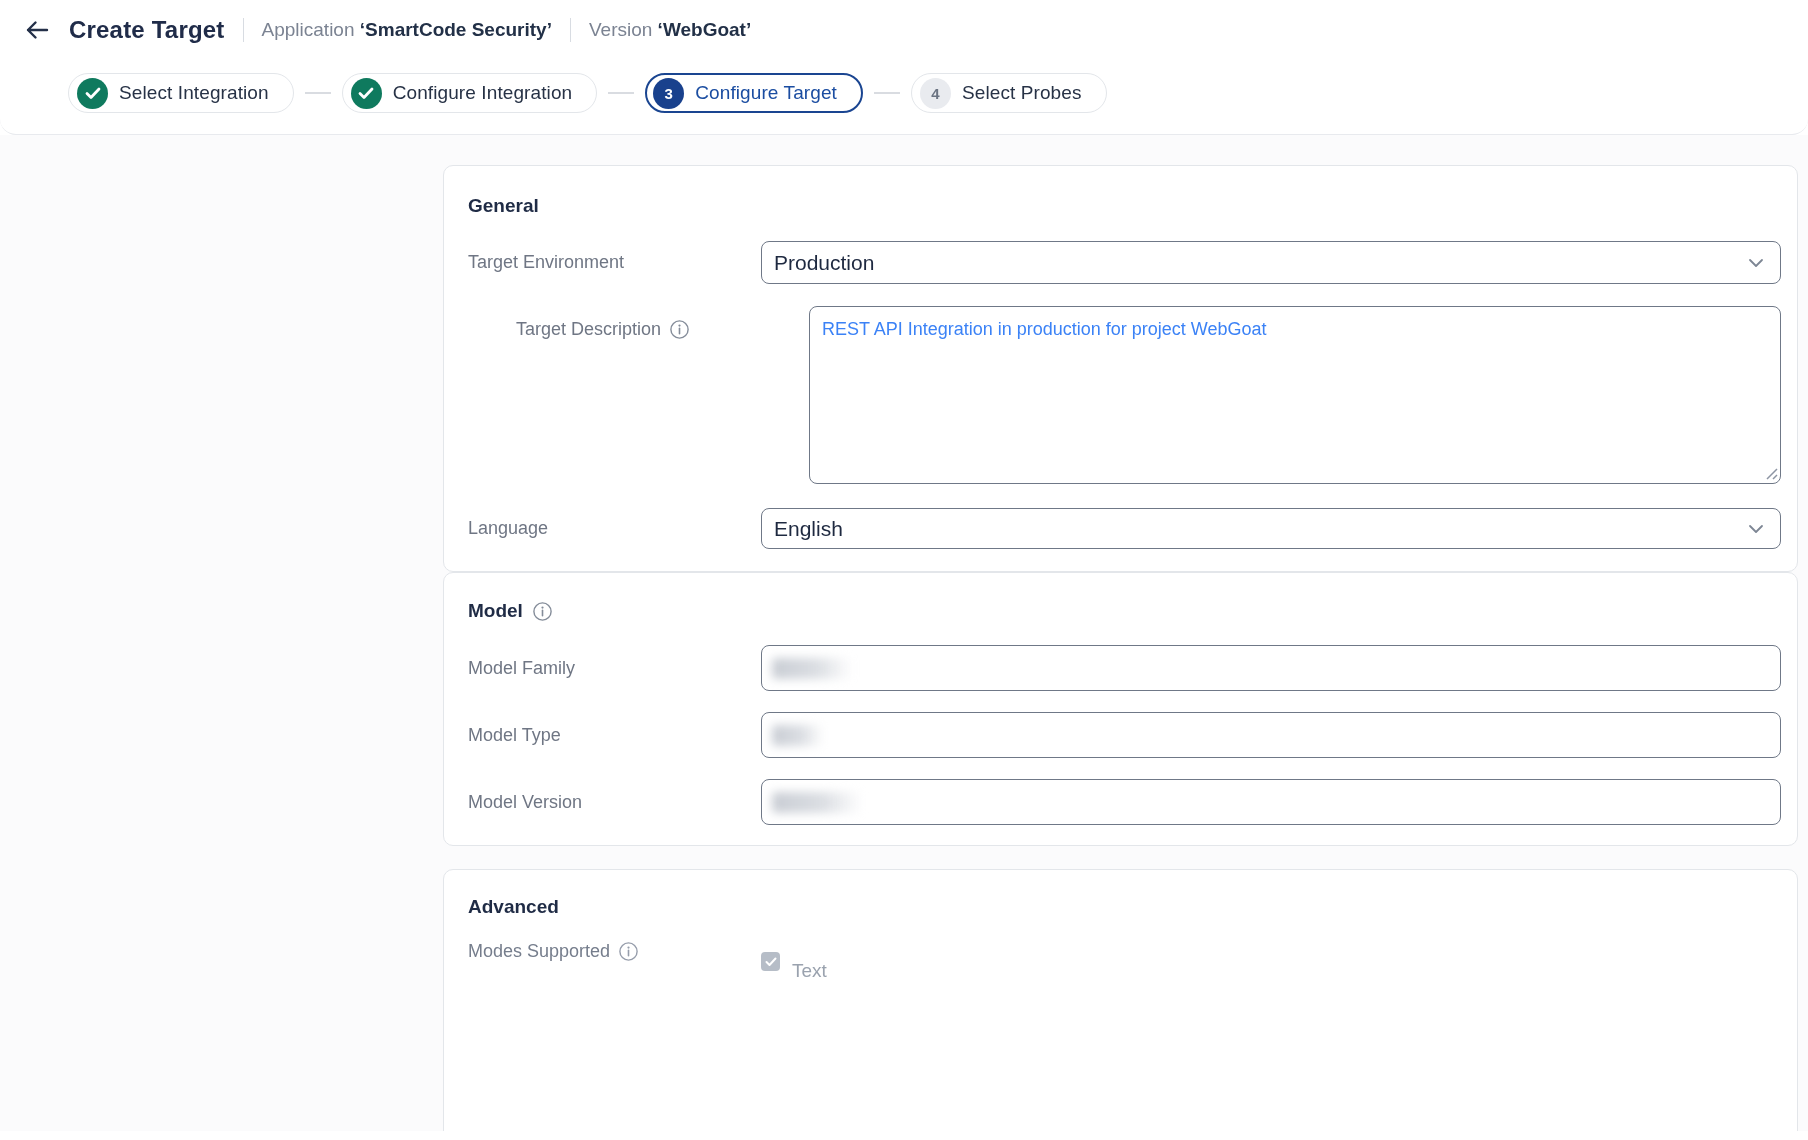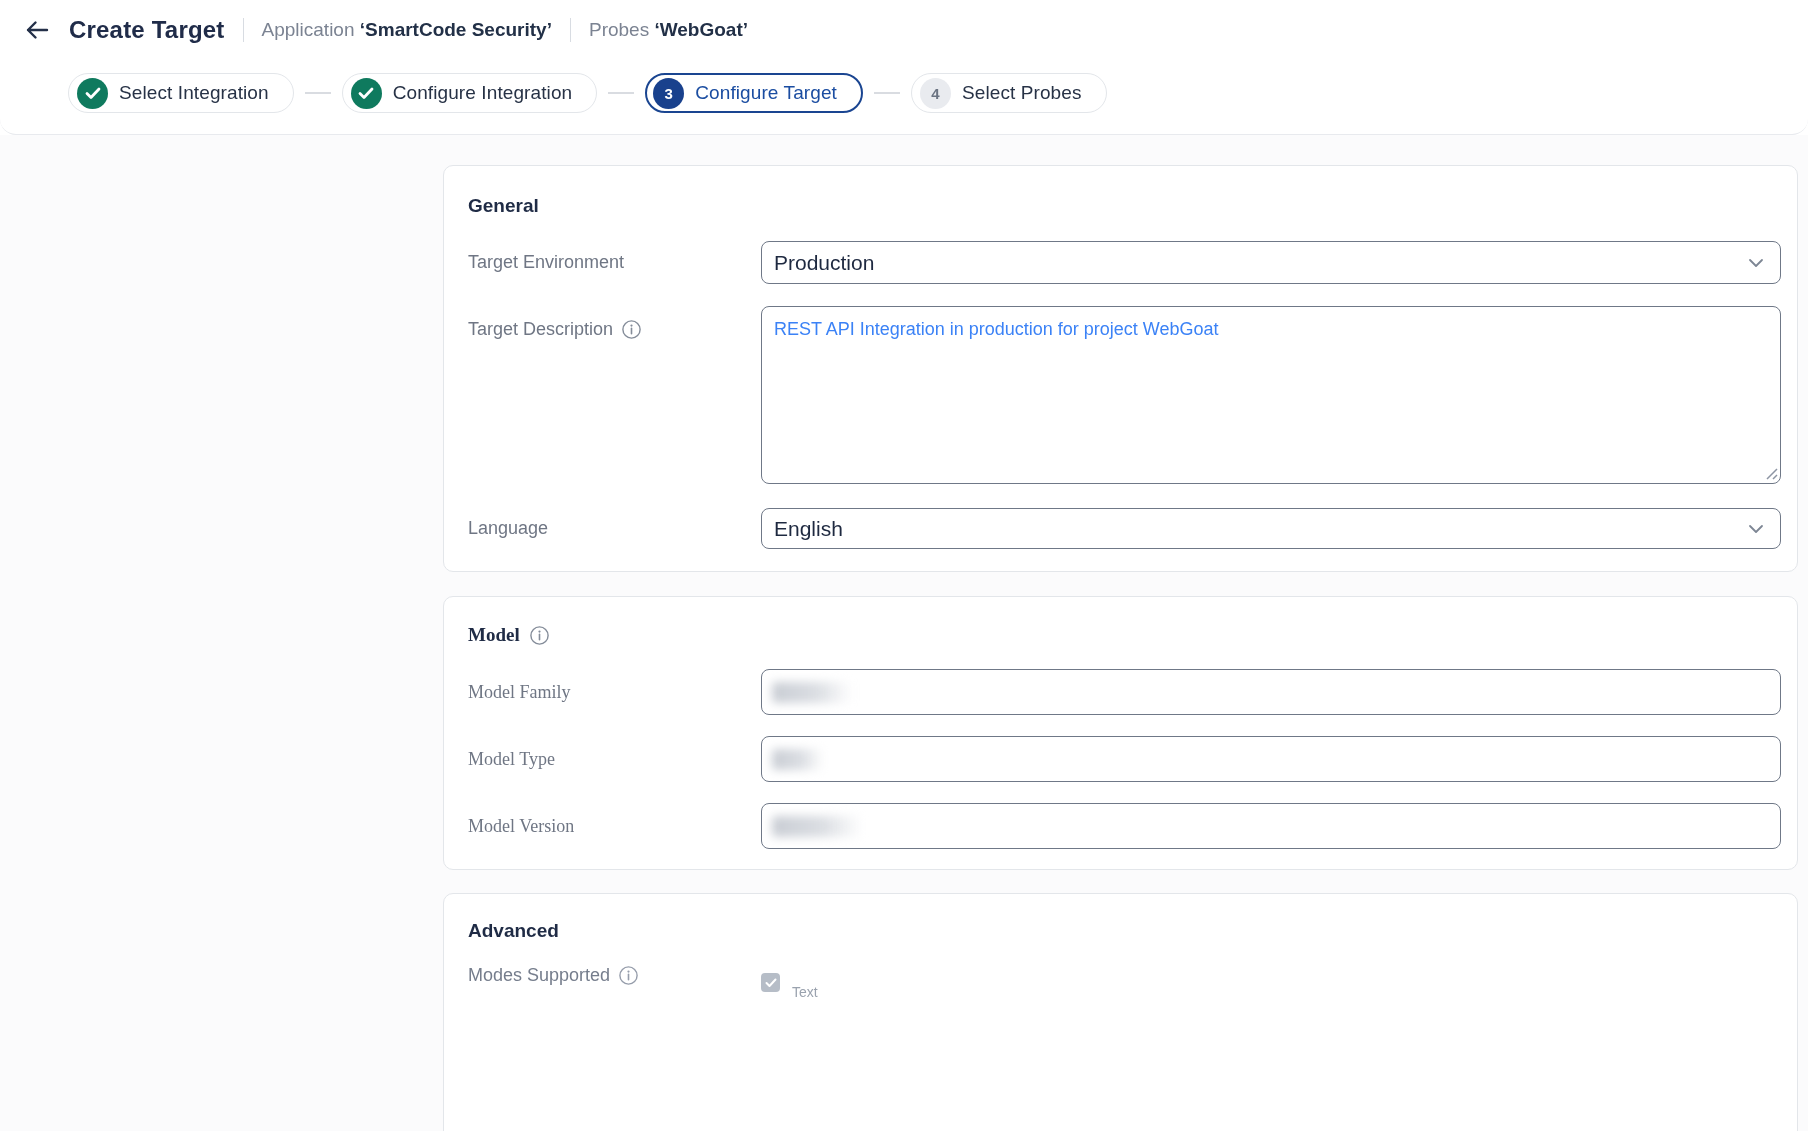--- a/index.html
+++ b/index.html
@@ -24,21 +24,21 @@
   .step-circle.pending { background:#e9ebef; color:#6b7482; font-size:15px; font-weight:600; }
   .step-dash { width:26px; height:2px; background:#d9dce1; margin:0 11px; }
 
   
   .main { position:absolute; top:135px; left:0; right:0; bottom:0; background:#fbfbfc; }
   .card { margin-left:443px; width:1355px; background:#fff; border:1px solid #e3e6ea; border-radius:10px; padding:0 16px 0 24px; }
   .card-title { font-size:19px; font-weight:700; color:#1f2b45; line-height:20px; display:flex; align-items:center; gap:10px; }
 
   .card-general { margin-top:30px; padding-top:30px; padding-bottom:22px; }
   .card-general .card-title { margin-bottom:25px; }
-  .card-model { margin-top:24px; padding-top:28px; padding-bottom:20px;font-family:Liberation Serif, serif; }
+  .card-model { padding-top:28px; padding-bottom:20px; }
   .card-model .card-title { margin-bottom:24px; }
   .card-advanced { margin-top:23px; padding-top:27px; height:400px; overflow:hidden; }
   .card-advanced .card-title { margin-bottom:24px; }
 
   .row { display:flex; align-items:center; }
   .row-label { width:293px; flex:none; font-size:18px; color:#6f7684; display:flex; align-items:center; gap:9px; }
   .row-field { flex:1; min-width:0; }
   .row.top { align-items:flex-start; }
   .row.top .row-label { padding-top:13px; }
 
@@ -46,56 +46,56 @@
   .select.short { height:41px; }
 
   .textarea-wrap { position:relative; }
   textarea { width:100%; height:178px; border:1px solid #6f7887; border-radius:8px; padding:10px 12px; font-family:"Liberation Sans",sans-serif; font-size:18px; line-height:24px; color:#3b82f6; resize:none; outline:none; display:block; }
   .resize-handle { position:absolute; right:2px; bottom:3px; }
 
   .text-input { height:46px; border:1px solid #6f7887; border-radius:8px; background:#fff; position:relative; overflow:hidden; }
   .redact { position:absolute; top:12px; left:10px; height:21px; border-radius:4px; filter:blur(5px); background:linear-gradient(90deg,#c9cdd4 0%,#dadde2 55%,rgba(234,236,240,0) 100%); }
 
   .gap22 { margin-bottom:22px; }
-  .gap24 { margin-bottom:24px; }
+  .gap24 { margin-bottom:24px;margin-left:48px; }
   .gap21 { margin-bottom:21px; }
   .gap36 { margin-bottom:36px; }
   .gap42 { margin-bottom:42px; }
 
   .number-input { height:43px; border:1px solid #6f7887; border-radius:8px; background:#fff; display:flex; align-items:center; justify-content:space-between; padding:0 14px 0 12px; font-size:18px; color:#1e2940; }
 
   .toggle-row { display:flex; align-items:center; height:27px; }
   .toggle { position:relative; width:46px; height:26px; border-radius:13px; background:#1a4591; flex:none; }
   .toggle-knob { position:absolute; top:-2px; left:18px; width:30px; height:30px; border-radius:50%; background:#fff; box-shadow:0 1px 3px rgba(20,30,50,.3); }
   .toggle-text { margin-left:13px; font-size:18px; color:#202c42; }
 
   .checkbox-row { display:flex; align-items:center; }
   .checkbox { width:19px; height:19px; border-radius:4px; background:#b6bdc7; display:flex; align-items:center; justify-content:center; flex:none; }
-  .checkbox-text { margin-left:12px; font-size:14px; color:#9aa2ae;margin-top:19px; }
+  .checkbox-text { margin-left:12px; font-size:19px; color:#9aa2ae;margin-top:19px; }
   .muted-label { color:#757d8c; }
 
   .bottom-strip { position:absolute; left:0; right:0; bottom:0; height:9px; background:#fff; z-index:5; }
 
   .info-icon { flex:none; display:block; }
 </style>
 </head>
 <body>
 
 <div class="header">
   <div class="header-top">
     <span class="back-btn">
       <svg width="26" height="26" viewBox="0 0 26 26">
           <path d="M23 13 H4 M11.5 5.5 L4 13 l7.5 7.5" fill="none" stroke="#243049" stroke-width="2.4" stroke-linecap="round" stroke-linejoin="round"></path>
         </svg>
     </span>
     <span class="page-title">Create Target</span>
     <span class="crumb-divider"></span>
     <span class="crumb"><span>Application</span>&nbsp;<b>‘SmartCode Security’</b></span>
     <span class="crumb-divider"></span>
-    <span class="crumb"><span>Probes</span>&nbsp;<b>‘WebGoat’</b></span>
+    <span class="crumb"><span>Version</span>&nbsp;<b>‘WebGoat’</b></span>
   </div>
 
   <div class="stepper">
     <div class="step done">
       <span class="step-circle done">
         <svg width="16" height="13" viewBox="0 0 16 13">
             <path d="M2 6.5 L6 10.5 L14 2" fill="none" stroke="#fff" stroke-width="2.8" stroke-linecap="round" stroke-linejoin="round"></path>
           </svg>
       </span>
       <span>Select Integration</span>

